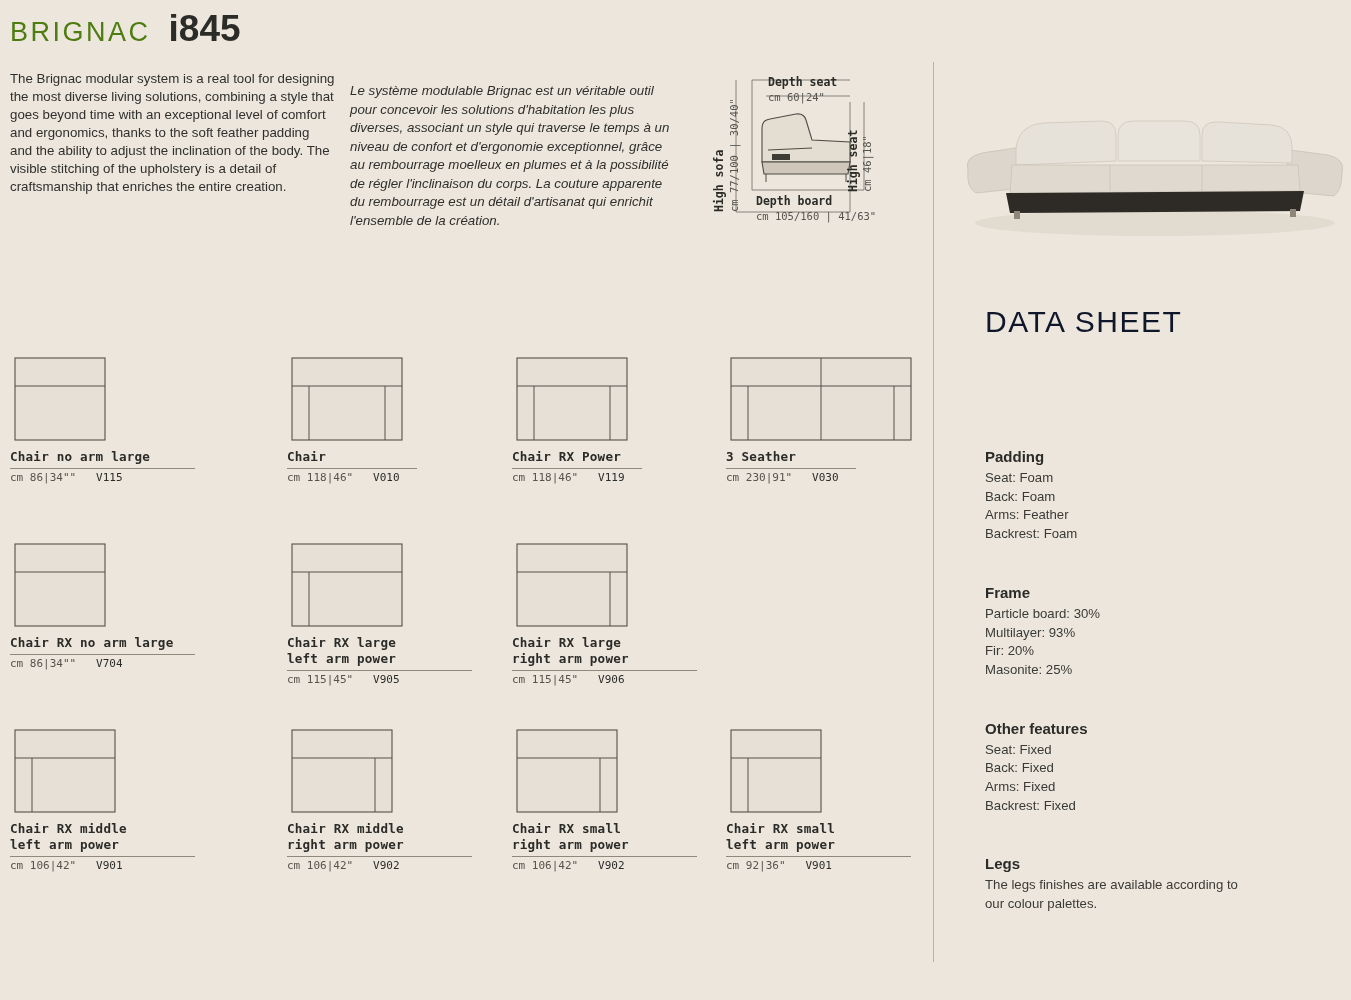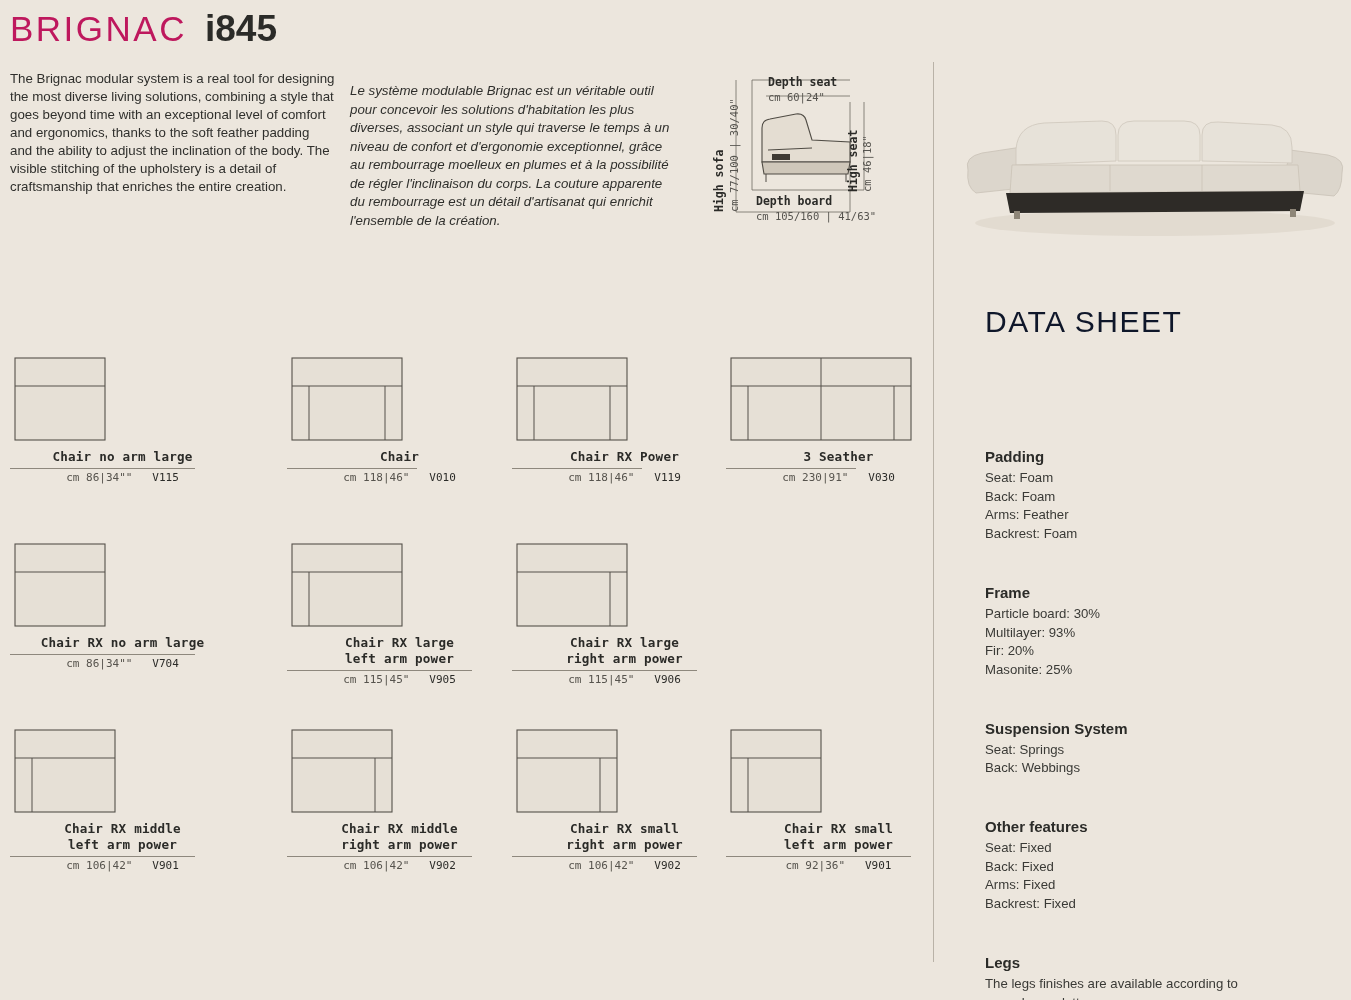--- a/index.html
+++ b/index.html
@@ -10,21 +10,21 @@
     font-family:"Liberation Sans", sans-serif;
     color:#2b2b28;
     position:relative;
     overflow:hidden;
   }
   .page { position:relative; width:1351px; height:1000px; }
 
   
   .header { position:absolute; left:10px; top:8px; display:flex; align-items:baseline; gap:18px; }
   .brand {
-    font-size:35px; letter-spacing:2.5px; font-weight:400; color:#be185d;
+    font-size:27px; letter-spacing:2.5px; font-weight:400; color:#4d7c0f;
   }
   .model { font-size:37px; font-weight:700; letter-spacing:0px; color:#2b2b28; }
 
   
   .intro-en {
     position:absolute; left:10px; top:70px; width:325px;
     font-size:13.3px; line-height:18px; color:#2f2f2c;
   }
   .intro-fr {
     position:absolute; left:350px; top:82px; width:325px;
@@ -49,21 +49,21 @@
     font-size:30px; letter-spacing:1.5px; font-weight:400; color:#0f172a;
   }
   .ds-body { position:absolute; left:985px; top:408px; width:330px; }
   .ds-group { margin-bottom:17px; }
   .ds-h { font-size:15px; font-weight:700; margin-bottom:4px; color:#2b2b28;margin-top:40px; }
   .ds-line { font-size:13.2px; line-height:18.7px; color:#3a3a36; }
 
   
   .grid { position:absolute; left:0px; top:348px; width:930px; }
   .grid-row { position:relative; height:186px; }
-  .cell { position:absolute; width:225px;text-align:center; }
+  .cell { position:absolute; width:225px; }
   .col0 { left:10px; } .col1 { left:287px; } .col2 { left:512px; } .col3 { left:726px; }
   .thumb { position:relative; height:95px; }
   .name {
     font-family:"DejaVu Sans Mono", monospace;
     font-size:12.6px; font-weight:700; letter-spacing:0.2px; line-height:16px;
     color:#2b2b28; margin-top:6px;
   }
   .spec {
     font-family:"DejaVu Sans Mono", monospace;
     font-size:11px; letter-spacing:0px; color:#56534d; margin-top:2px;
@@ -164,25 +164,20 @@
     </div>
 
     <div class="ds-group">
       <div class="ds-h">Frame</div>
       <div class="ds-line">Particle board: 30%</div>
       <div class="ds-line">Multilayer: 93%</div>
       <div class="ds-line">Fir: 20%</div>
       <div class="ds-line">Masonite: 25%</div>
     </div>
 
-    <div class="ds-group">
-      <div class="ds-h">Suspension System</div>
-      <div class="ds-line">Seat: Springs</div>
-      <div class="ds-line">Back: Webbings</div>
-    </div>
 
     <div class="ds-group">
       <div class="ds-h">Other features</div>
       <div class="ds-line">Seat: Fixed</div>
       <div class="ds-line">Back: Fixed</div>
       <div class="ds-line">Arms: Fixed</div>
       <div class="ds-line">Backrest: Fixed</div>
     </div>
 
     <div class="ds-group">

